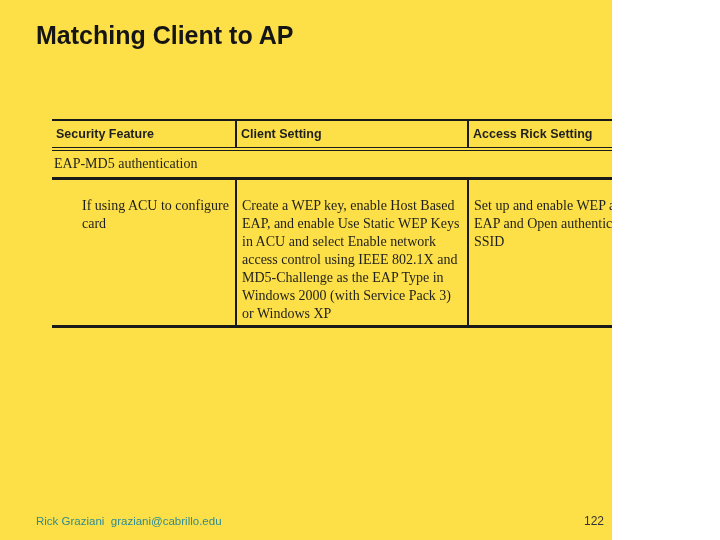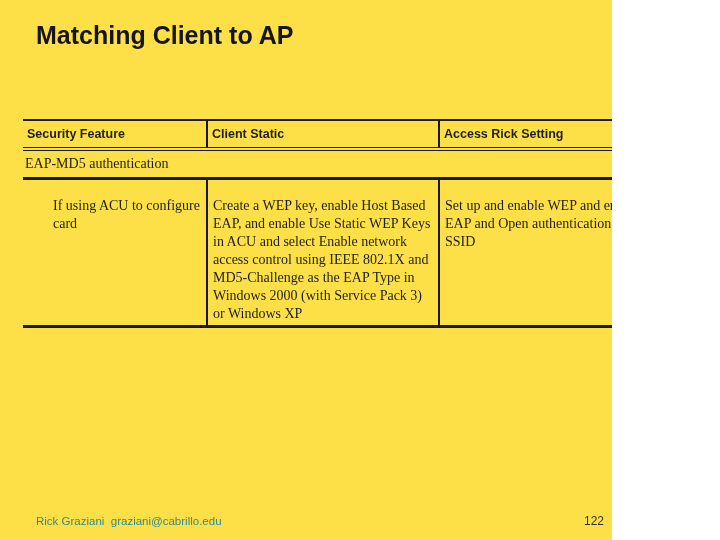--- a/index.html
+++ b/index.html
@@ -21,21 +21,21 @@
     top: 21px;
     margin: 0;
     font-family: "Liberation Sans", sans-serif;
     font-size: 25px;
     font-weight: bold;
     letter-spacing: 0px;
     color: #151515;
   }
   table.ref-table {
     position: absolute;
-    left: 23px;
+    left: 52px;
     top: 119px;
     width: 648px;
     border-collapse: collapse;
     table-layout: fixed;
     color: #1f1f1f;
   }
   table.ref-table col.c1 { width: 184px; }
   table.ref-table col.c2 { width: 232px; }
   table.ref-table col.c3 { width: 232px; }
 
@@ -106,21 +106,21 @@
 
   <table class="ref-table">
     <colgroup>
       <col class="c1">
         <col class="c2">
         <col class="c3">
     </colgroup>
     <thead>
       <tr>
         <th>Security Feature</th>
-        <th class="sep">Client Static</th>
+        <th class="sep">Client Setting</th>
         <th class="sep">Access Rick Setting</th>
       </tr>
     </thead>
     <tbody>
       <tr class="span-row">
         <td colspan="3">EAP-MD5 authentication</td>
       </tr>
       <tr class="body-row">
         <td class="feature-cell">If using ACU to configure card</td>
         <td class="sep">Create a WEP key, enable Host Based EAP, and enable Use Static WEP Keys in ACU and select Enable network access control using IEEE 802.1X and MD5-Challenge as the EAP Type in Windows 2000 (with Service Pack 3) or Windows XP</td>

